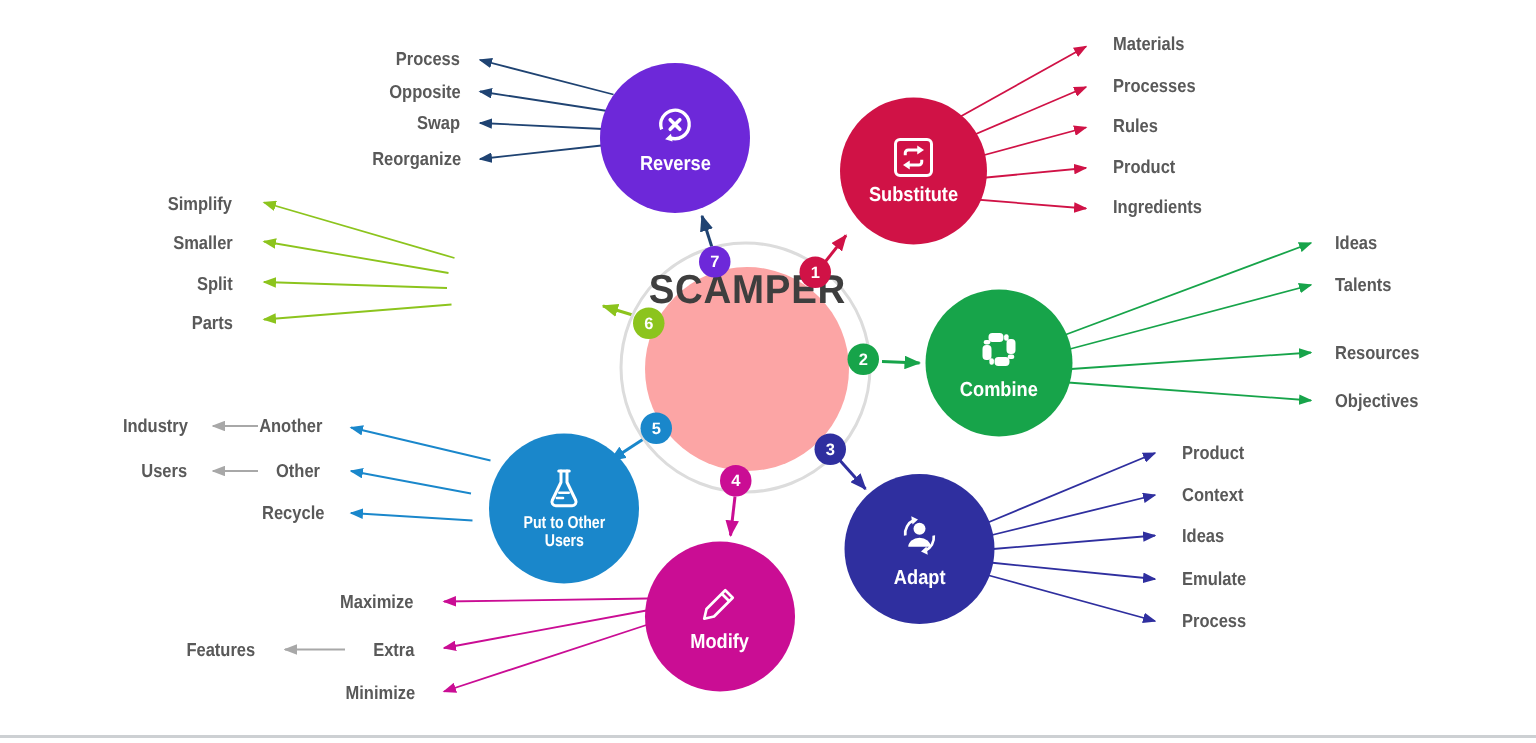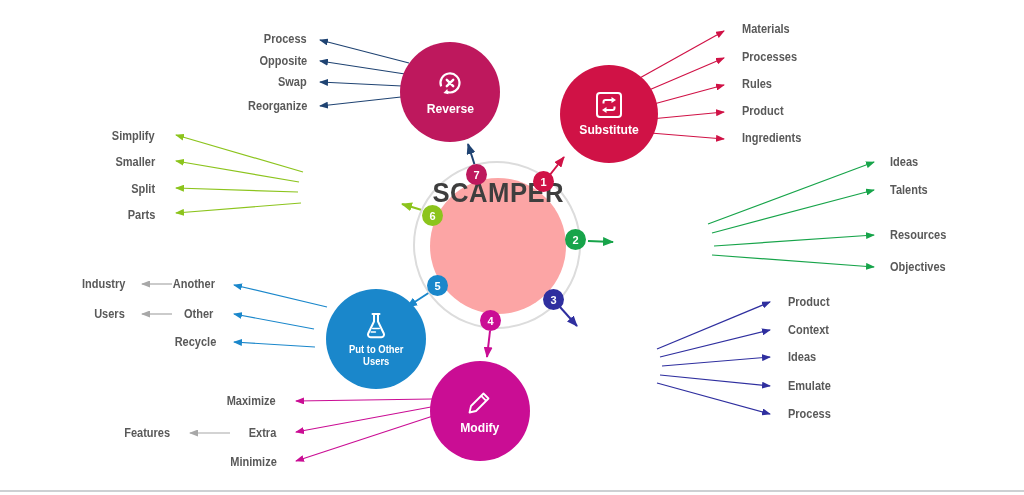--- a/index.html
+++ b/index.html
@@ -21,21 +21,21 @@
   .hub-title{font-size:27px;font-weight:700;color:#3e3e3e;letter-spacing:0.5px;transform:scaleX(0.95);}
 
   
   .node{position:absolute;border-radius:50%;display:flex;flex-direction:column;align-items:center;
         justify-content:center;color:#fff;}
   .node .nlabel{font-size:13.5px;font-weight:700;transform:scaleX(0.9);margin-top:3px;white-space:nowrap;}
   .node .nlabel2{font-size:11.5px;line-height:12px;font-weight:700;transform:scaleX(0.82);text-align:center;
         margin-top:2px;white-space:pre-line;}
   .c-substitute{background:#d01246;} .c-combine{background:#17a44a;} .c-adapt{background:#2f2f9f;}
   .c-modify{background:#ca0d94;} .c-ptou{background:#1a87cb;} .c-eliminate{background:#8cc41d;}
-  .c-reverse{background:#be185d;}
+  .c-reverse{background:#6d28d9;}
 
   
   .badge{position:absolute;width:21px;height:21px;border-radius:50%;color:#fff;font-size:11px;
          font-weight:700;display:flex;align-items:center;justify-content:center;}
 
   svg.overlay{position:absolute;left:0;top:0;}
 </style>
 </head>
 <body>
 
@@ -160,21 +160,55 @@
     <svg width="28" height="28" viewBox="0 0 28 28">
       <rect x="2" y="2" width="24" height="24" rx="3" fill="none" stroke="#fff" stroke-width="2"></rect>
       <path d="M8.5 12.5 v-1.5 a2 2 0 0 1 2 -2 h6.5" fill="none" stroke="#fff" stroke-width="2"></path>
       <polygon points="16.5,6 21,9 16.5,12" fill="#fff"></polygon>
       <path d="M19.5 15.5 v1.5 a2 2 0 0 1 -2 2 h-6.5" fill="none" stroke="#fff" stroke-width="2"></path>
       <polygon points="11.5,16 7,19 11.5,22" fill="#fff"></polygon>
     </svg>
     <span class="nlabel">Substitute</span>
   </div>
 
-
+  <div class="node c-combine" style="left:617px;top:193px;width:98px;height:98px;">
+    <svg width="32" height="32" viewBox="0 0 32 32">
+      <g fill="#fff">
+        <g>
+            <rect x="9" y="5" width="10" height="6" rx="2.6"></rect>
+            <rect x="19.4" y="5.8" width="3" height="4.4" rx="1.4"></rect>
+          </g>
+        <g transform="rotate(90 16 16)">
+            <rect x="9" y="5" width="10" height="6" rx="2.6"></rect>
+            <rect x="19.4" y="5.8" width="3" height="4.4" rx="1.4"></rect>
+          </g>
+        <g transform="rotate(180 16 16)">
+            <rect x="9" y="5" width="10" height="6" rx="2.6"></rect>
+            <rect x="19.4" y="5.8" width="3" height="4.4" rx="1.4"></rect>
+          </g>
+        <g transform="rotate(270 16 16)">
+            <rect x="9" y="5" width="10" height="6" rx="2.6"></rect>
+            <rect x="19.4" y="5.8" width="3" height="4.4" rx="1.4"></rect>
+          </g>
+      </g>
+    </svg>
+    <span class="nlabel">Combine</span>
+  </div>
+
+  <div class="node c-adapt" style="left:563px;top:316px;width:100px;height:100px;">
+    <svg width="34" height="34" viewBox="0 0 34 34">
+      <circle cx="17" cy="12.5" r="4" fill="#fff"></circle>
+      <path d="M9.5 24.5 a7.5 6 0 0 1 15 0 z" fill="#fff"></path>
+      <path d="M7.5 17 a10 10 0 0 1 5.8 -10.3" fill="none" stroke="#fff" stroke-width="1.8"></path>
+      <polygon points="11.5,4.2 16,6.3 12.3,9.6" fill="#fff"></polygon>
+      <path d="M26.5 17 a10 10 0 0 1 -5.8 10.3" fill="none" stroke="#fff" stroke-width="1.8"></path>
+      <polygon points="22.5,29.8 18,27.7 21.7,24.4" fill="#fff"></polygon>
+    </svg>
+    <span class="nlabel">Adapt</span>
+  </div>
 
   <div class="node c-modify" style="left:430px;top:361px;width:100px;height:100px;">
     <svg width="30" height="30" viewBox="0 0 30 30">
       <g fill="none" stroke="#fff" stroke-width="1.8" stroke-linejoin="round">
         <path d="M18.5 6.5 l5 5 L11 24 l-6.5 1.5 L6 19 Z"></path>
         <path d="M16.2 8.8 l5 5"></path>
       </g>
     </svg>
     <span class="nlabel">Modify</span>
   </div>

